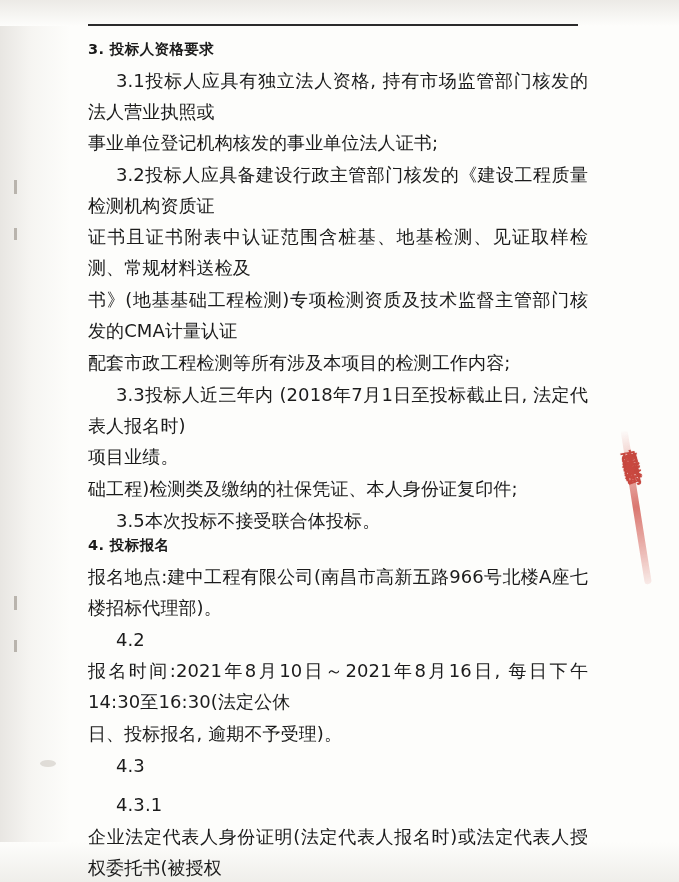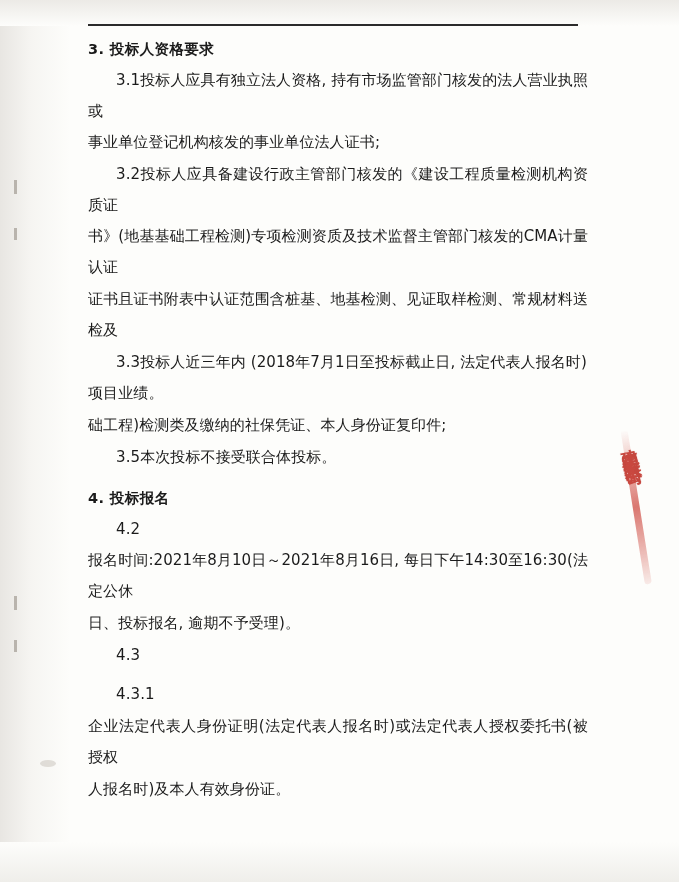--- a/index.html
+++ b/index.html
@@ -66,24 +66,23 @@
     width: 500px;
     color: #1b1b1b;
   }
   .h-sec {
     font-size: 14.5px;
     font-weight: bold;
     margin: 0 0 6px 0;
     letter-spacing: 0.4px;
   }
   .h-sec.sec2 {
-    margin-top: 16px;
   }
   p.para {
-    font-size: 15px;
+    font-size: 18px;
     line-height: 31px;
     margin: 0 0 1px 0;
     text-align: justify;
     letter-spacing: 0.1px;
   }
   p.numline {
     text-indent: 28px;
     margin-bottom: 0;
   }
   p.sub {
@@ -151,32 +150,34 @@
   <div class="smudge" style="left:40px; top:760px; width:16px; height:7px;"></div>
 
   <div class="content">
 
     <h3 class="h-sec">3. 投标人资格要求</h3>
 
     <p class="para numline">3.1投标人应具有独立法人资格, 持有市场监管部门核发的法人营业执照或</p>
     <p class="para flush">事业单位登记机构核发的事业单位法人证书;</p>
 
     <p class="para numline">3.2投标人应具备建设行政主管部门核发的《建设工程质量检测机构资质证</p>
+    <p class="para flush">证书且证书附表中认证范围含桩基、地基检测、见证取样检测、常规材料送检及</p>
     <p class="para flush">书》(地基基础工程检测)专项检测资质及技术监督主管部门核发的CMA计量认证</p>
-    <p class="para flush">证书且证书附表中认证范围含桩基、地基检测、见证取样检测、常规材料送检及</p>
+    <p class="para flush">配套市政工程检测等所有涉及本项目的检测工作内容;</p>
 
     <p class="para numline">3.3投标人近三年内 (2018年7月1日至投标截止日, 法定代表人报名时)</p>
     <p class="para flush">项目业绩。</p>
 
     <p class="para flush">础工程)检测类及缴纳的社保凭证、本人身份证复印件;</p>
 
     <p class="para numline">3.5本次投标不接受联合体投标。</p>
 
     <h3 class="h-sec sec2">4. 投标报名</h3>
 
+    <p class="para flush">报名地点:建中工程有限公司(南昌市高新五路966号北楼A座七楼招标代理部)。</p>
 
     <p class="para numline">4.2</p>
     <p class="para flush">报名时间:2021年8月10日～2021年8月16日, 每日下午14:30至16:30(法定公休</p>
     <p class="para flush">日、投标报名, 逾期不予受理)。</p>
 
     <p class="para numline">4.3</p>
 
     <p class="para sub">4.3.1</p>
     <p class="para flush">企业法定代表人身份证明(法定代表人报名时)或法定代表人授权委托书(被授权</p>
     <p class="para flush">人报名时)及本人有效身份证。</p>

